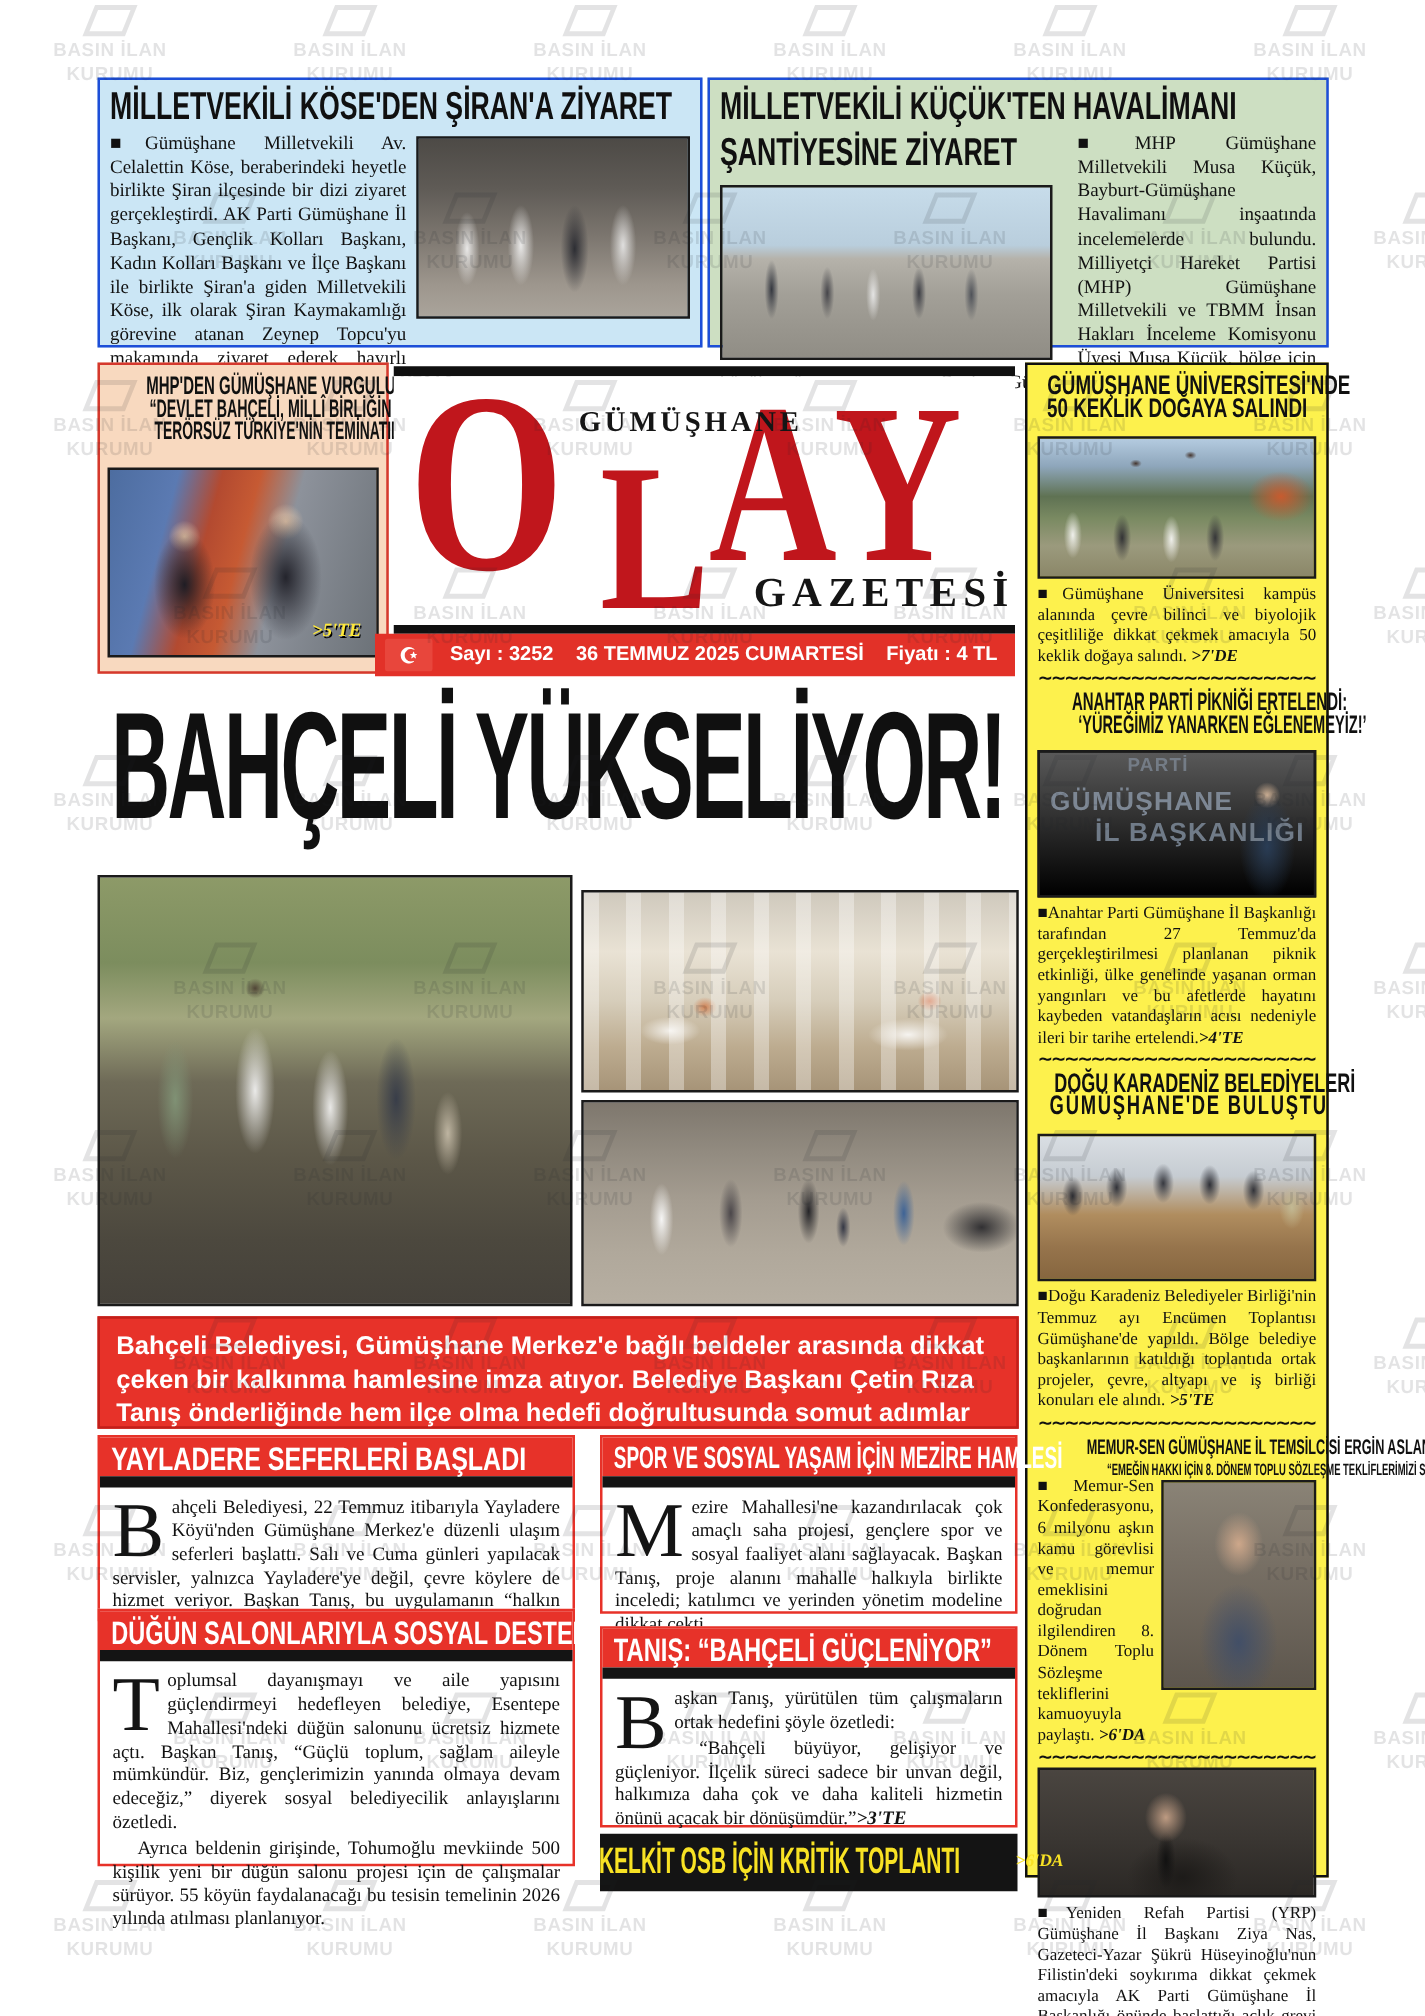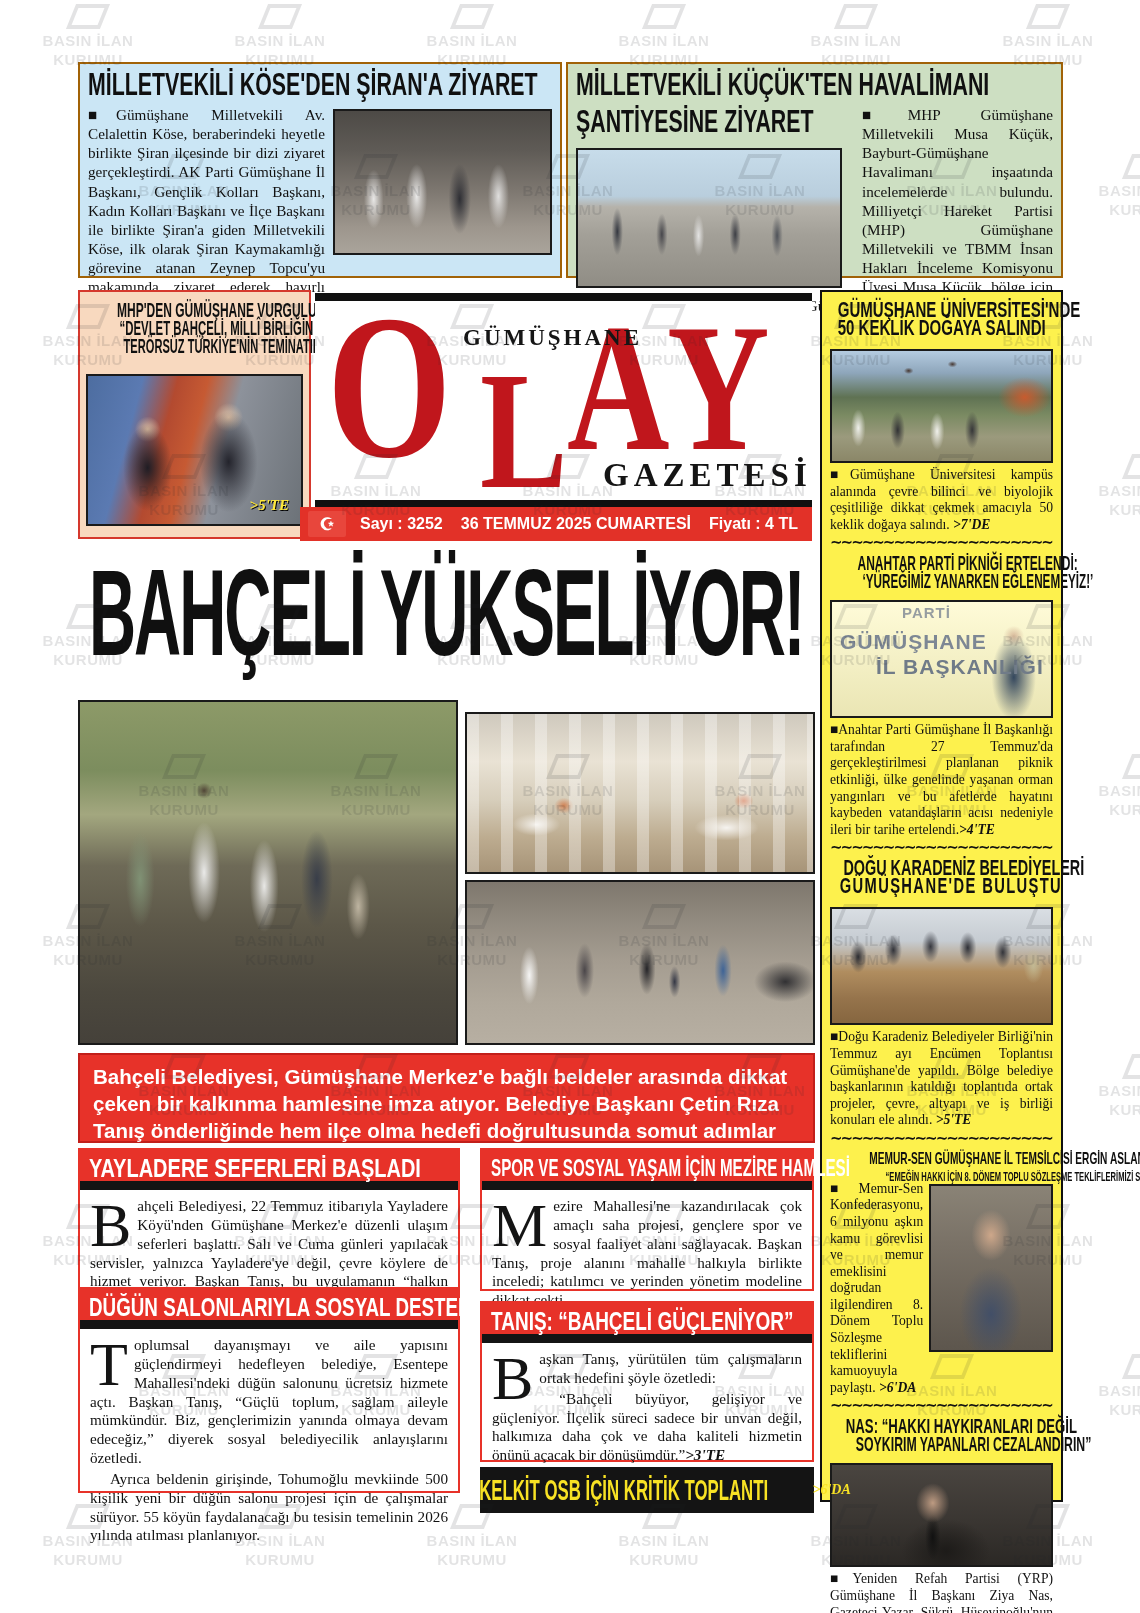--- a/index.html
+++ b/index.html
@@ -1,20 +1,20 @@
 <!DOCTYPE html>
 <html><head>
 <meta charset="utf-8">
 <style>
   html,body{margin:0;padding:0;background:#ffffff;}
   .page{position:relative;width:1140px;height:1613px;background:#fff;overflow:hidden;
         font-family:"Liberation Serif",serif;color:#111;}
   .abs{position:absolute;}
   
-  .box{position:absolute;border:2px solid #a16207;box-sizing:border-box;}
+  .box{position:absolute;border:2px solid #1d4ed8;box-sizing:border-box;}
   .body{font-family:"Liberation Serif",serif;text-align:justify;margin:0;}
   .ref{font-style:italic;font-weight:bold;white-space:nowrap;}
   .cond{font-family:"Liberation Sans",sans-serif;font-weight:bold;white-space:nowrap;
         display:inline-block;transform-origin:top left;line-height:1.05;color:#101010;}
   .cn{display:block;text-align:center;}
   .cn .cond{transform-origin:top center;}
   .photo{position:relative;box-sizing:border-box;border:2px solid #1a1a1a;overflow:hidden;background:#9a9a90;}
   .photo::before{content:"";position:absolute;inset:0;}
   
   .wm-layer{position:absolute;inset:0;z-index:60;pointer-events:none;border-radius:14px;}
@@ -85,21 +85,21 @@
   .ph-keklik{height:114px;
     background:
       radial-gradient(10px 26px at 12% 70%,rgba(250,250,248,.9),rgba(250,250,248,0) 72%),
       radial-gradient(10px 26px at 30% 72%,rgba(40,40,46,.9),rgba(40,40,46,0) 72%),
       radial-gradient(10px 26px at 48% 73%,rgba(250,250,248,.9),rgba(250,250,248,0) 72%),
       radial-gradient(10px 26px at 64% 72%,rgba(44,44,50,.9),rgba(44,44,50,0) 72%),
       radial-gradient(34px 26px at 88% 42%,rgba(205,90,45,.95),rgba(205,90,45,0) 78%),
       radial-gradient(6px 4px at 35% 18%,rgba(60,40,30,.9),rgba(60,40,30,0) 80%),
       radial-gradient(6px 4px at 55% 12%,rgba(60,40,30,.9),rgba(60,40,30,0) 80%),
       linear-gradient(180deg,#b4cbe0 0%,#8ea6bb 20%,#5f7253 42%,#7a8a62 58%,#9b9a7d 78%,#8b8768 100%);}
-  .ph-anahtar{height:118px;background:#fef9c3;}
+  .ph-anahtar{height:118px;background:#000000;}
   .ph-anahtar::before{background:
       radial-gradient(30px 58px at 83% 66%,rgba(42,62,88,.95),rgba(42,62,88,0) 74%),
       radial-gradient(13px 13px at 83% 30%,rgba(214,182,152,.95),rgba(214,182,152,0) 80%),
       linear-gradient(180deg,rgba(255,255,255,.35),rgba(0,0,0,.08));}
   .an-txt{position:absolute;left:8px;color:#7d8794;font:bold 21px "Liberation Sans",sans-serif;
           letter-spacing:1px;z-index:2;}
   .an-txt.t0{top:2px;left:70px;font-size:15px;opacity:.8;}
   .an-txt.t1{top:28px;}
   .an-txt.t2{top:53px;color:#707b88;margin-left:36px;}
   .ph-meeting{height:118px;
@@ -282,24 +282,20 @@
       </div>
       <div class="memur-row">
         <p class="body"><span>■ Memur-Sen Konfederasyonu, 6 milyonu aşkın kamu görevlisi ve memur emeklisini doğrudan ilgilendiren 8. Dönem Toplu Sözleşme tekliflerini kamuoyuyla paylaştı.</span>
            <b class="ref">&gt;6'DA</b></p>
         <div class="photo ph-ergin"></div>
       </div>
     </article>
     <div class="wavy">∼∼∼∼∼∼∼∼∼∼∼∼∼∼∼∼∼∼∼∼∼∼∼∼∼∼∼∼∼∼∼∼</div>
 
     <article>
-      <div class="cn" style="height:46px;">
-        <span class="cond" style="font-size:15px;transform:scale(0.88,1.35);">NAS: “HAKKI HAYKIRANLARI DEĞİL</span>
-        <span class="cond" style="font-size:15px;transform:scale(0.82,1.35);">SOYKIRIM YAPANLARI CEZALANDIRIN”</span>
-      </div>
       <div class="photo ph-nas"></div>
       <p class="body"><span>■Yeniden Refah Partisi (YRP) Gümüşhane İl Başkanı Ziya Nas, Gazeteci-Yazar Şükrü Hüseyinoğlu'nun Filistin'deki soykırıma dikkat çekmek amacıyla AK Parti Gümüşhane İl Başkanlığı önünde başlattığı açlık grevi sırasında gözaltına alınmasına tepki gösterdi.</span>
          </p>
     </article>
   </aside>
 
   <div class="abs main-hl cn">
     <span class="cond">BAHÇELİ YÜKSELİYOR!</span>
   </div>
 

